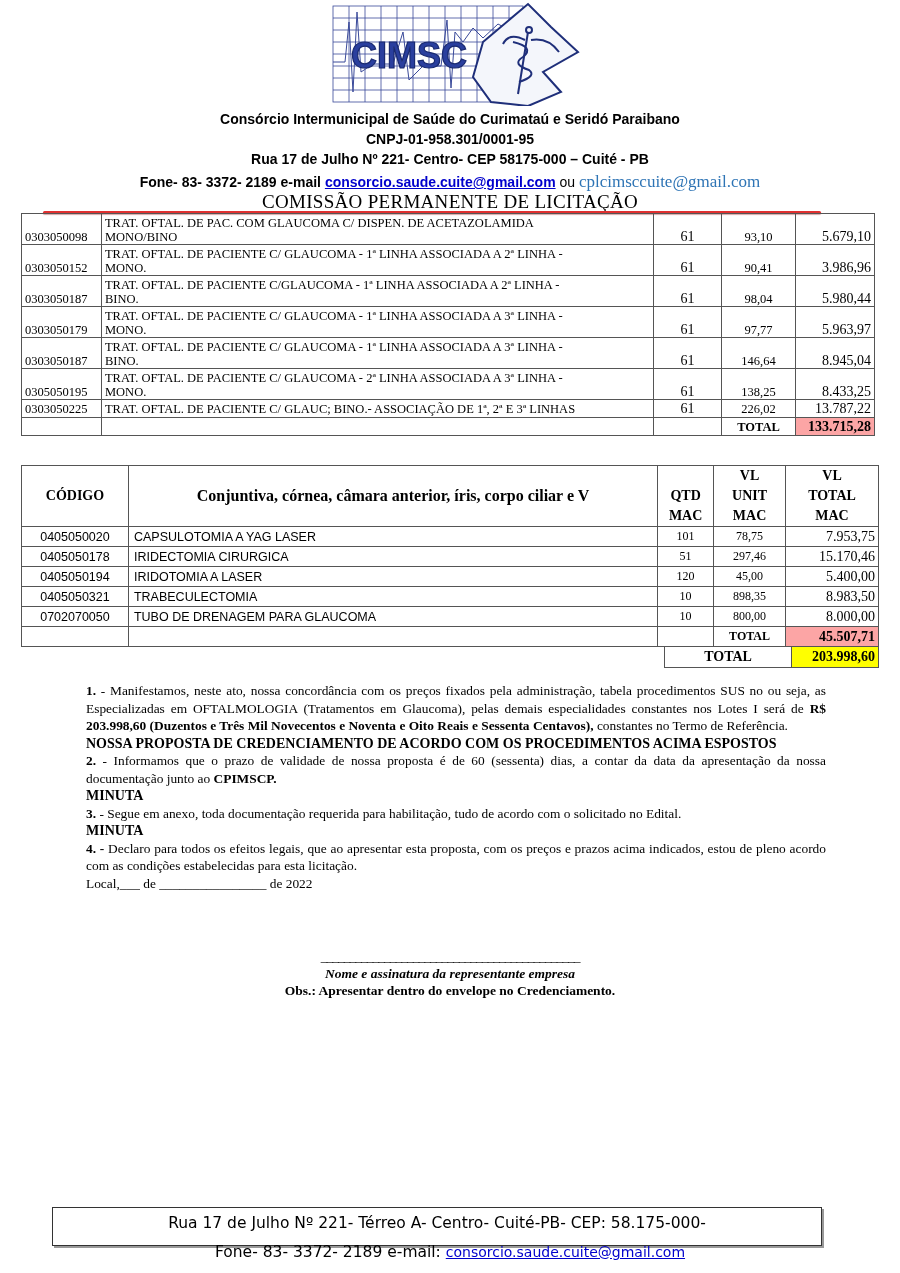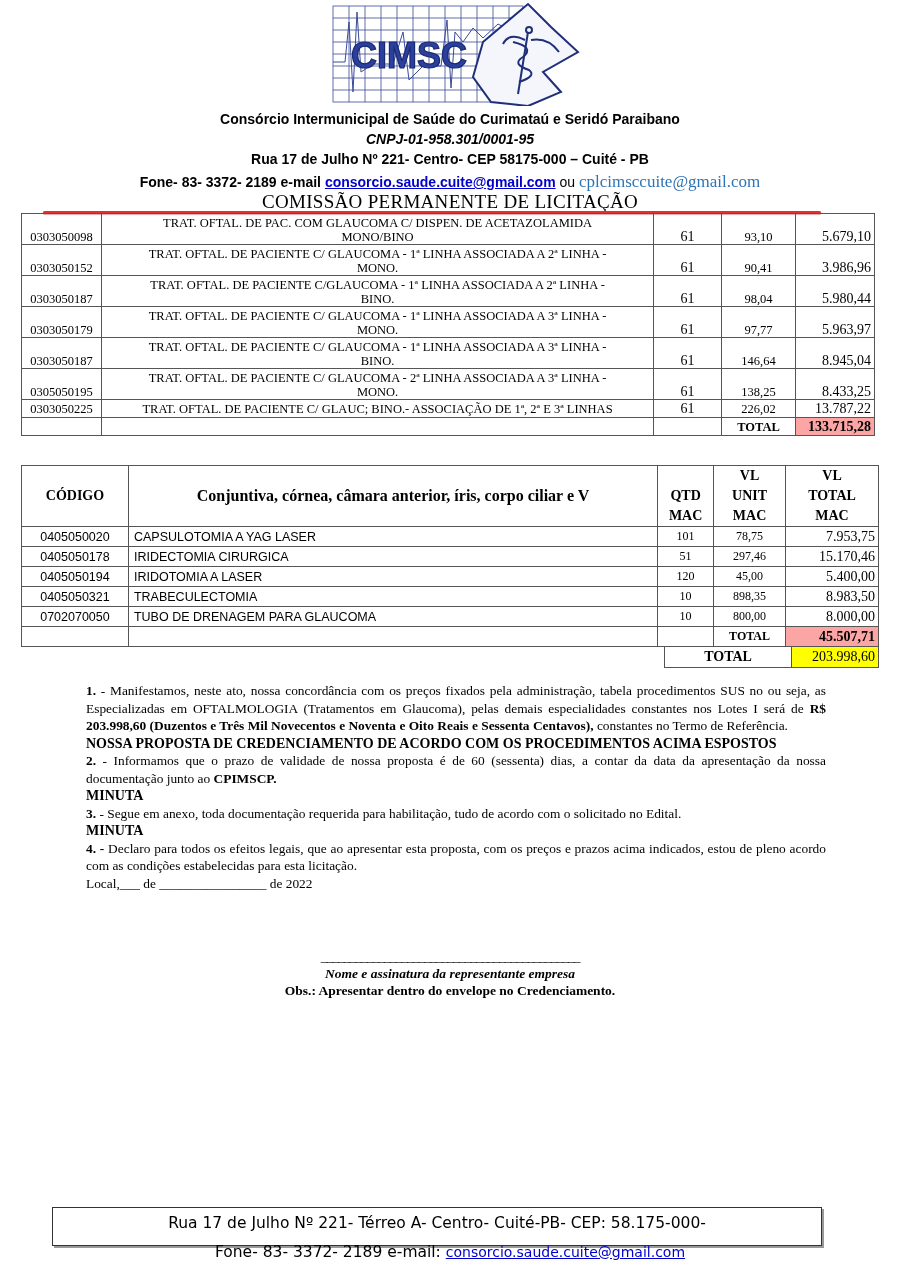--- a/index.html
+++ b/index.html
@@ -9,21 +9,21 @@
   
   .logo {
     position: absolute; left: 323px; top: 2px; width: 262px; height: 104px;
   }
   .logo svg { width: 100%; height: 100%; display: block; }
   .hdr-line {
     position: absolute; left: 0; width: 900px; text-align: center;
     font-family: "Liberation Sans", sans-serif; font-weight: bold; font-size: 14px;
   }
   .hdr-1 { top: 111px; }
-  .hdr-2 { top: 131px; font-style: italic; }
+  .hdr-2 { top: 131px; }
   .hdr-3 { top: 151px; }
   .hdr-4 { top: 172px; }
   .hdr-4 a { color: #0000cc; text-decoration: underline; }
   .hdr-4 .ou { font-weight: normal; }
   .hdr-4 .alt-email {
     font-family: "Liberation Serif", serif; font-weight: normal; font-size: 17px;
     color: #2e74b5; text-decoration: none;
   }
   .hdr-cpl {
     position: absolute; left: 0; top: 191px; width: 900px; text-align: center;
@@ -33,21 +33,21 @@
     position: absolute; left: 43px; top: 211px; width: 778px; height: 3px;
     background: #e03030; border-radius: 2px;
     box-shadow: 0 1px 1px rgba(150,0,0,0.35);
   }
 
   
   table { border-collapse: collapse; position: absolute; }
   td, th { border: 1px solid #555; }
 
   .t1 { left: 21px; top: 213px; width: 854px; font-size: 12.5px; }
-  .t1 td { padding: 0 3px; line-height: 14px; vertical-align: bottom; text-align: center; }
+  .t1 td { padding: 0 3px; line-height: 14px; vertical-align: bottom; }
   .t1 .c-code { width: 80px; white-space: nowrap; font-size: 12.5px; }
   .t1 .c-desc { width: 553px; font-size: 12.5px; }
   .t1 .c-qtd { width: 68px; text-align: center; font-size: 14px; }
   .t1 .c-unit { width: 74px; text-align: center; font-size: 12.5px; }
   .t1 .c-tot { width: 79px; text-align: right; font-size: 14px; }
   .t1 tr.two td { height: 31px; }
   .t1 tr.one td { height: 18px; vertical-align: middle; }
   .t1 tr.total td { height: 18px; vertical-align: middle; }
   .total-label { font-weight: bold; font-size: 14px; text-align: center !important; }
   .total-gray { background: #fca5a5; font-weight: bold; }
@@ -68,21 +68,21 @@
   .t2 .c-unit { font-size: 12px; text-align: center; }
   .t2 .c-tot { font-size: 14px; text-align: right; }
   .t2 .c-tot.total-gray { font-size: 14px; }
 
   .grand {
     position: absolute; left: 664px; top: 646px; width: 215px; height: 21px;
     border-collapse: collapse;
   }
   .grand td { border: 1px solid #555; height: 21px; }
   .grand .g-label { width: 128px; text-align: center; font-weight: bold; font-size: 14px; }
-  .grand .g-val { width: 87px; text-align: right; font-weight: normal; font-size: 14px; background: #ffff00; padding-right: 3px; margin-top: 24px; }
+  .grand .g-val { width: 87px; text-align: right; font-weight: bold; font-size: 14px; background: #ffff00; padding-right: 3px; margin-top: 24px; }
 
   
   .body-text {
     position: absolute; left: 86px; top: 682px; width: 740px;
     font-family: "Liberation Serif", serif; font-size: 13.4px; line-height: 17.5px;
     text-align: justify;
   }
   .body-text p { margin: 0; }
   .body-text b { font-weight: bold; }
   .heading-b { font-weight: bold; font-size: 14px; }

